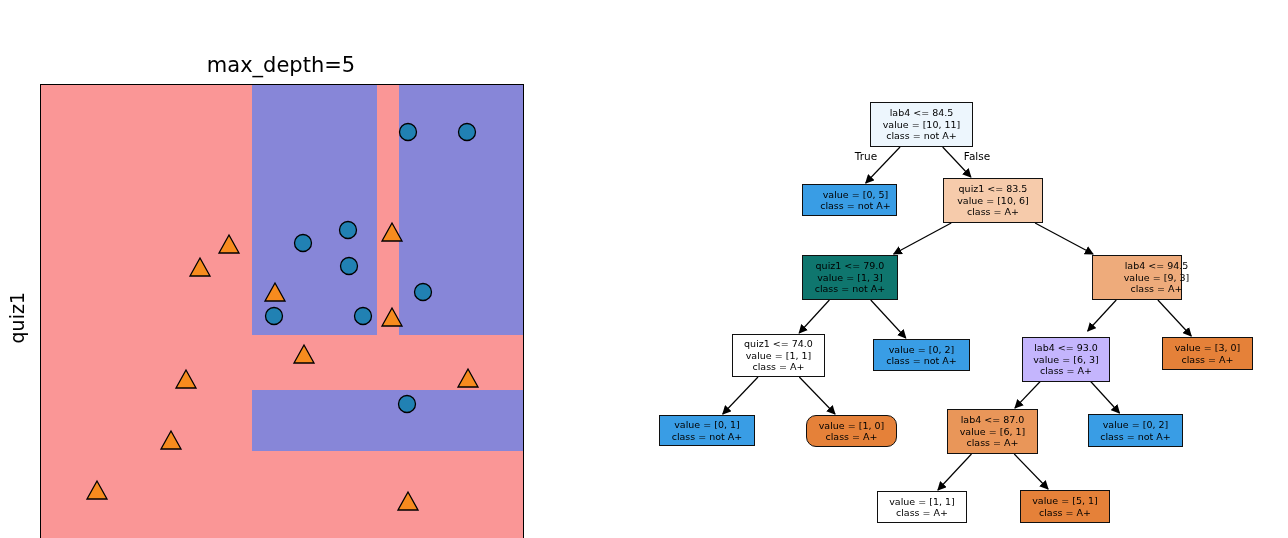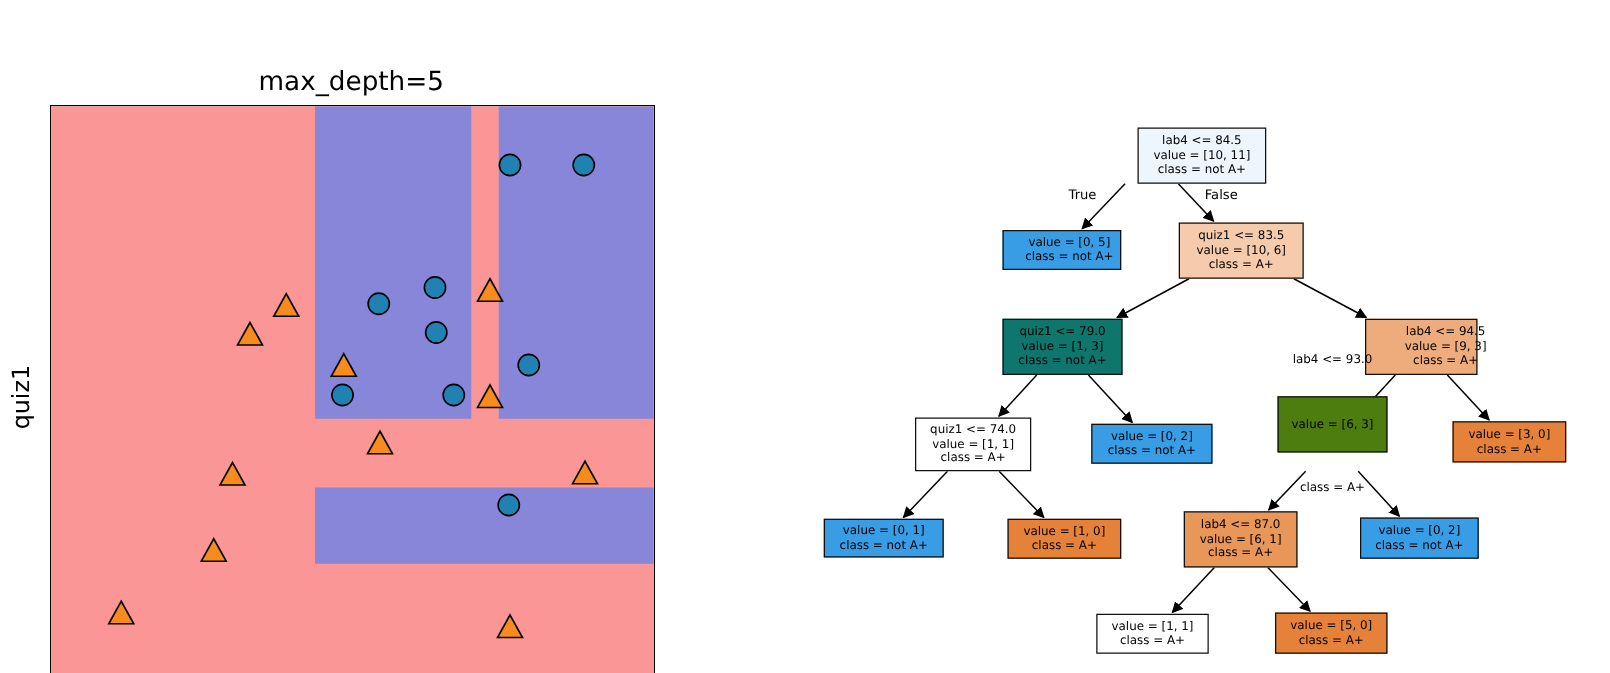--- a/index.html
+++ b/index.html
@@ -80,21 +80,21 @@
       <line x1="1044.5227272727273" y1="330" x2="1014.9318181818181" y2="361" stroke="#000" stroke-width="1.2" marker-end="url(#arrow)"></line>
       <line x1="1086.5756578947369" y1="330" x2="1119.4967105263158" y2="366" stroke="#000" stroke-width="1.2" marker-end="url(#arrow)"></line>
       <line x1="971.4900662251656" y1="407" x2="937.8741721854304" y2="443" stroke="#000" stroke-width="1.2" marker-end="url(#arrow)"></line>
       <line x1="1014.25" y1="407" x2="1048.0833333333333" y2="442" stroke="#000" stroke-width="1.2" marker-end="url(#arrow)"></line>
     </svg>
 
   <div class="edge-label abs" style="left:844px;top:103px;">True</div>
   <div class="edge-label abs" style="left:955px;top:103px;">False</div>
 
   <div id="tree-nodes">
-      <div class="tree-node abs" style="left: 910px; top: 55px; width: 103px; height: 45px; background: rgb(237, 246, 253);">
+      <div class="tree-node abs" style="left: 870px; top: 55px; width: 103px; height: 45px; background: rgb(237, 246, 253);">
         <span>lab4 &lt;= 84.5</span>
         <span>value = [10, 11]</span>
         <span>class = not A+</span>
       </div>
       <div class="tree-node abs" style="left: 802px; top: 137px; width: 95px; height: 32px; background: rgb(57, 157, 229); padding-left: 12px;">
         <span>value = [0, 5]</span>
         <span>class = not A+</span>
       </div>
       <div class="tree-node abs" style="left: 943px; top: 131px; width: 100px; height: 45px; background: rgb(246, 203, 171);">
         <span>quiz1 &lt;= 83.5</span>
@@ -113,48 +113,48 @@
       </div>
       <div class="tree-node abs" style="left: 732px; top: 287px; width: 93px; height: 43px; background: rgb(255, 255, 255);">
         <span>quiz1 &lt;= 74.0</span>
         <span>value = [1, 1]</span>
         <span>class = A+</span>
       </div>
       <div class="tree-node abs" style="left: 873px; top: 292px; width: 97px; height: 32px; background: rgb(57, 157, 229);">
         <span>value = [0, 2]</span>
         <span>class = not A+</span>
       </div>
-      <div class="tree-node abs" style="left: 1022px; top: 270px; width: 88px; height: 45px; background: #4d7c0f; gap: 40px;">
+      <div class="tree-node abs" style="left: 1022px; top: 290px; width: 88px; height: 45px; background: #c4b5fd;">
         <span>lab4 &lt;= 93.0</span>
         <span>value = [6, 3]</span>
         <span>class = A+</span>
       </div>
       <div class="tree-node abs" style="left: 1162px; top: 290px; width: 91px; height: 33px; background: rgb(229, 129, 57);">
         <span>value = [3, 0]</span>
         <span>class = A+</span>
       </div>
       <div class="tree-node abs" style="left: 659px; top: 368px; width: 96px; height: 31px; background: rgb(57, 157, 229);">
         <span>value = [0, 1]</span>
         <span>class = not A+</span>
       </div>
-      <div class="tree-node abs" style="left: 806px; top: 368px; width: 91px; height: 32px; background: rgb(229, 129, 57);">
+      <div class="tree-node abs" style="left: 806px; top: 368px; width: 91px; height: 32px; background: rgb(229, 129, 57); border-radius: 10px;">
         <span>value = [1, 0]</span>
         <span>class = A+</span>
       </div>
       <div class="tree-node abs" style="left: 947px; top: 362px; width: 91px; height: 45px; background: rgb(233, 150, 89);">
         <span>lab4 &lt;= 87.0</span>
         <span>value = [6, 1]</span>
         <span>class = A+</span>
       </div>
       <div class="tree-node abs" style="left: 1088px; top: 367px; width: 95px; height: 33px; background: rgb(57, 157, 229);">
         <span>value = [0, 2]</span>
         <span>class = not A+</span>
       </div>
       <div class="tree-node abs" style="left: 877px; top: 444px; width: 90px; height: 32px; background: rgb(255, 255, 255);">
         <span>value = [1, 1]</span>
         <span>class = A+</span>
       </div>
       <div class="tree-node abs" style="left: 1020px; top: 443px; width: 90px; height: 33px; background: rgb(229, 129, 57);">
-        <span>value = [5, 0]</span>
+        <span>value = [5, 1]</span>
         <span>class = A+</span>
       </div>
     </div>
 </div>
 
 </body></html>

